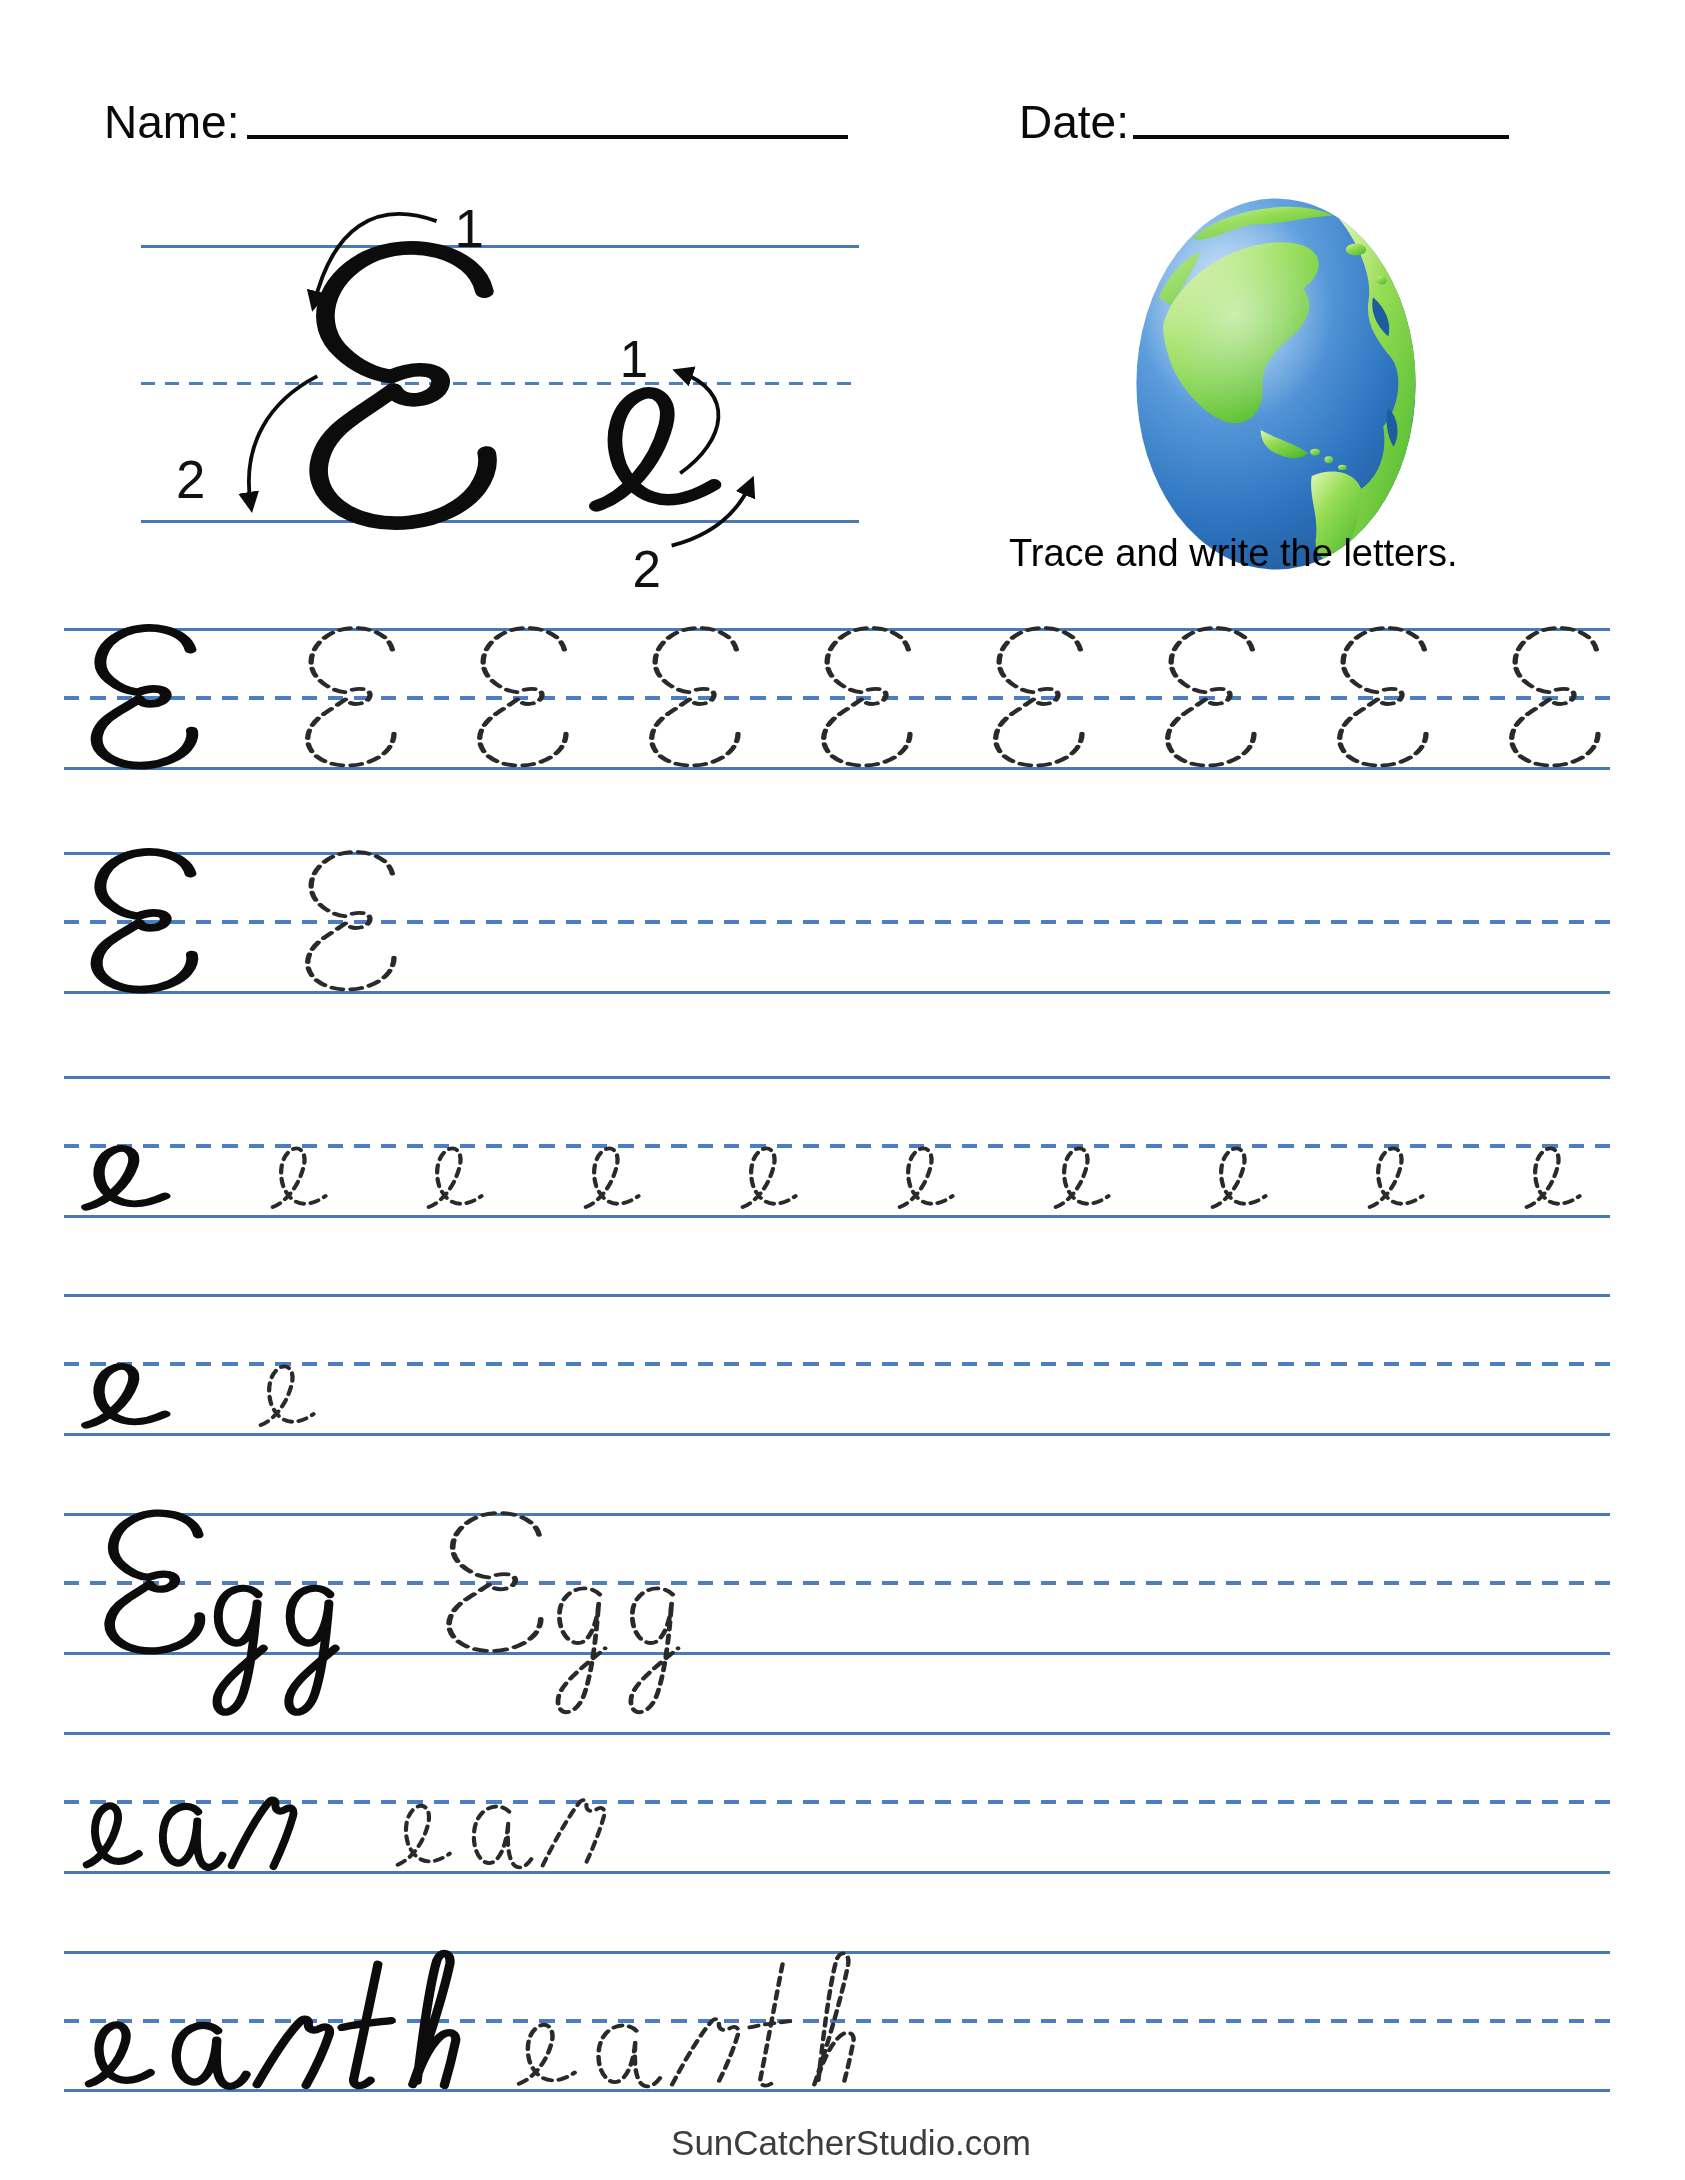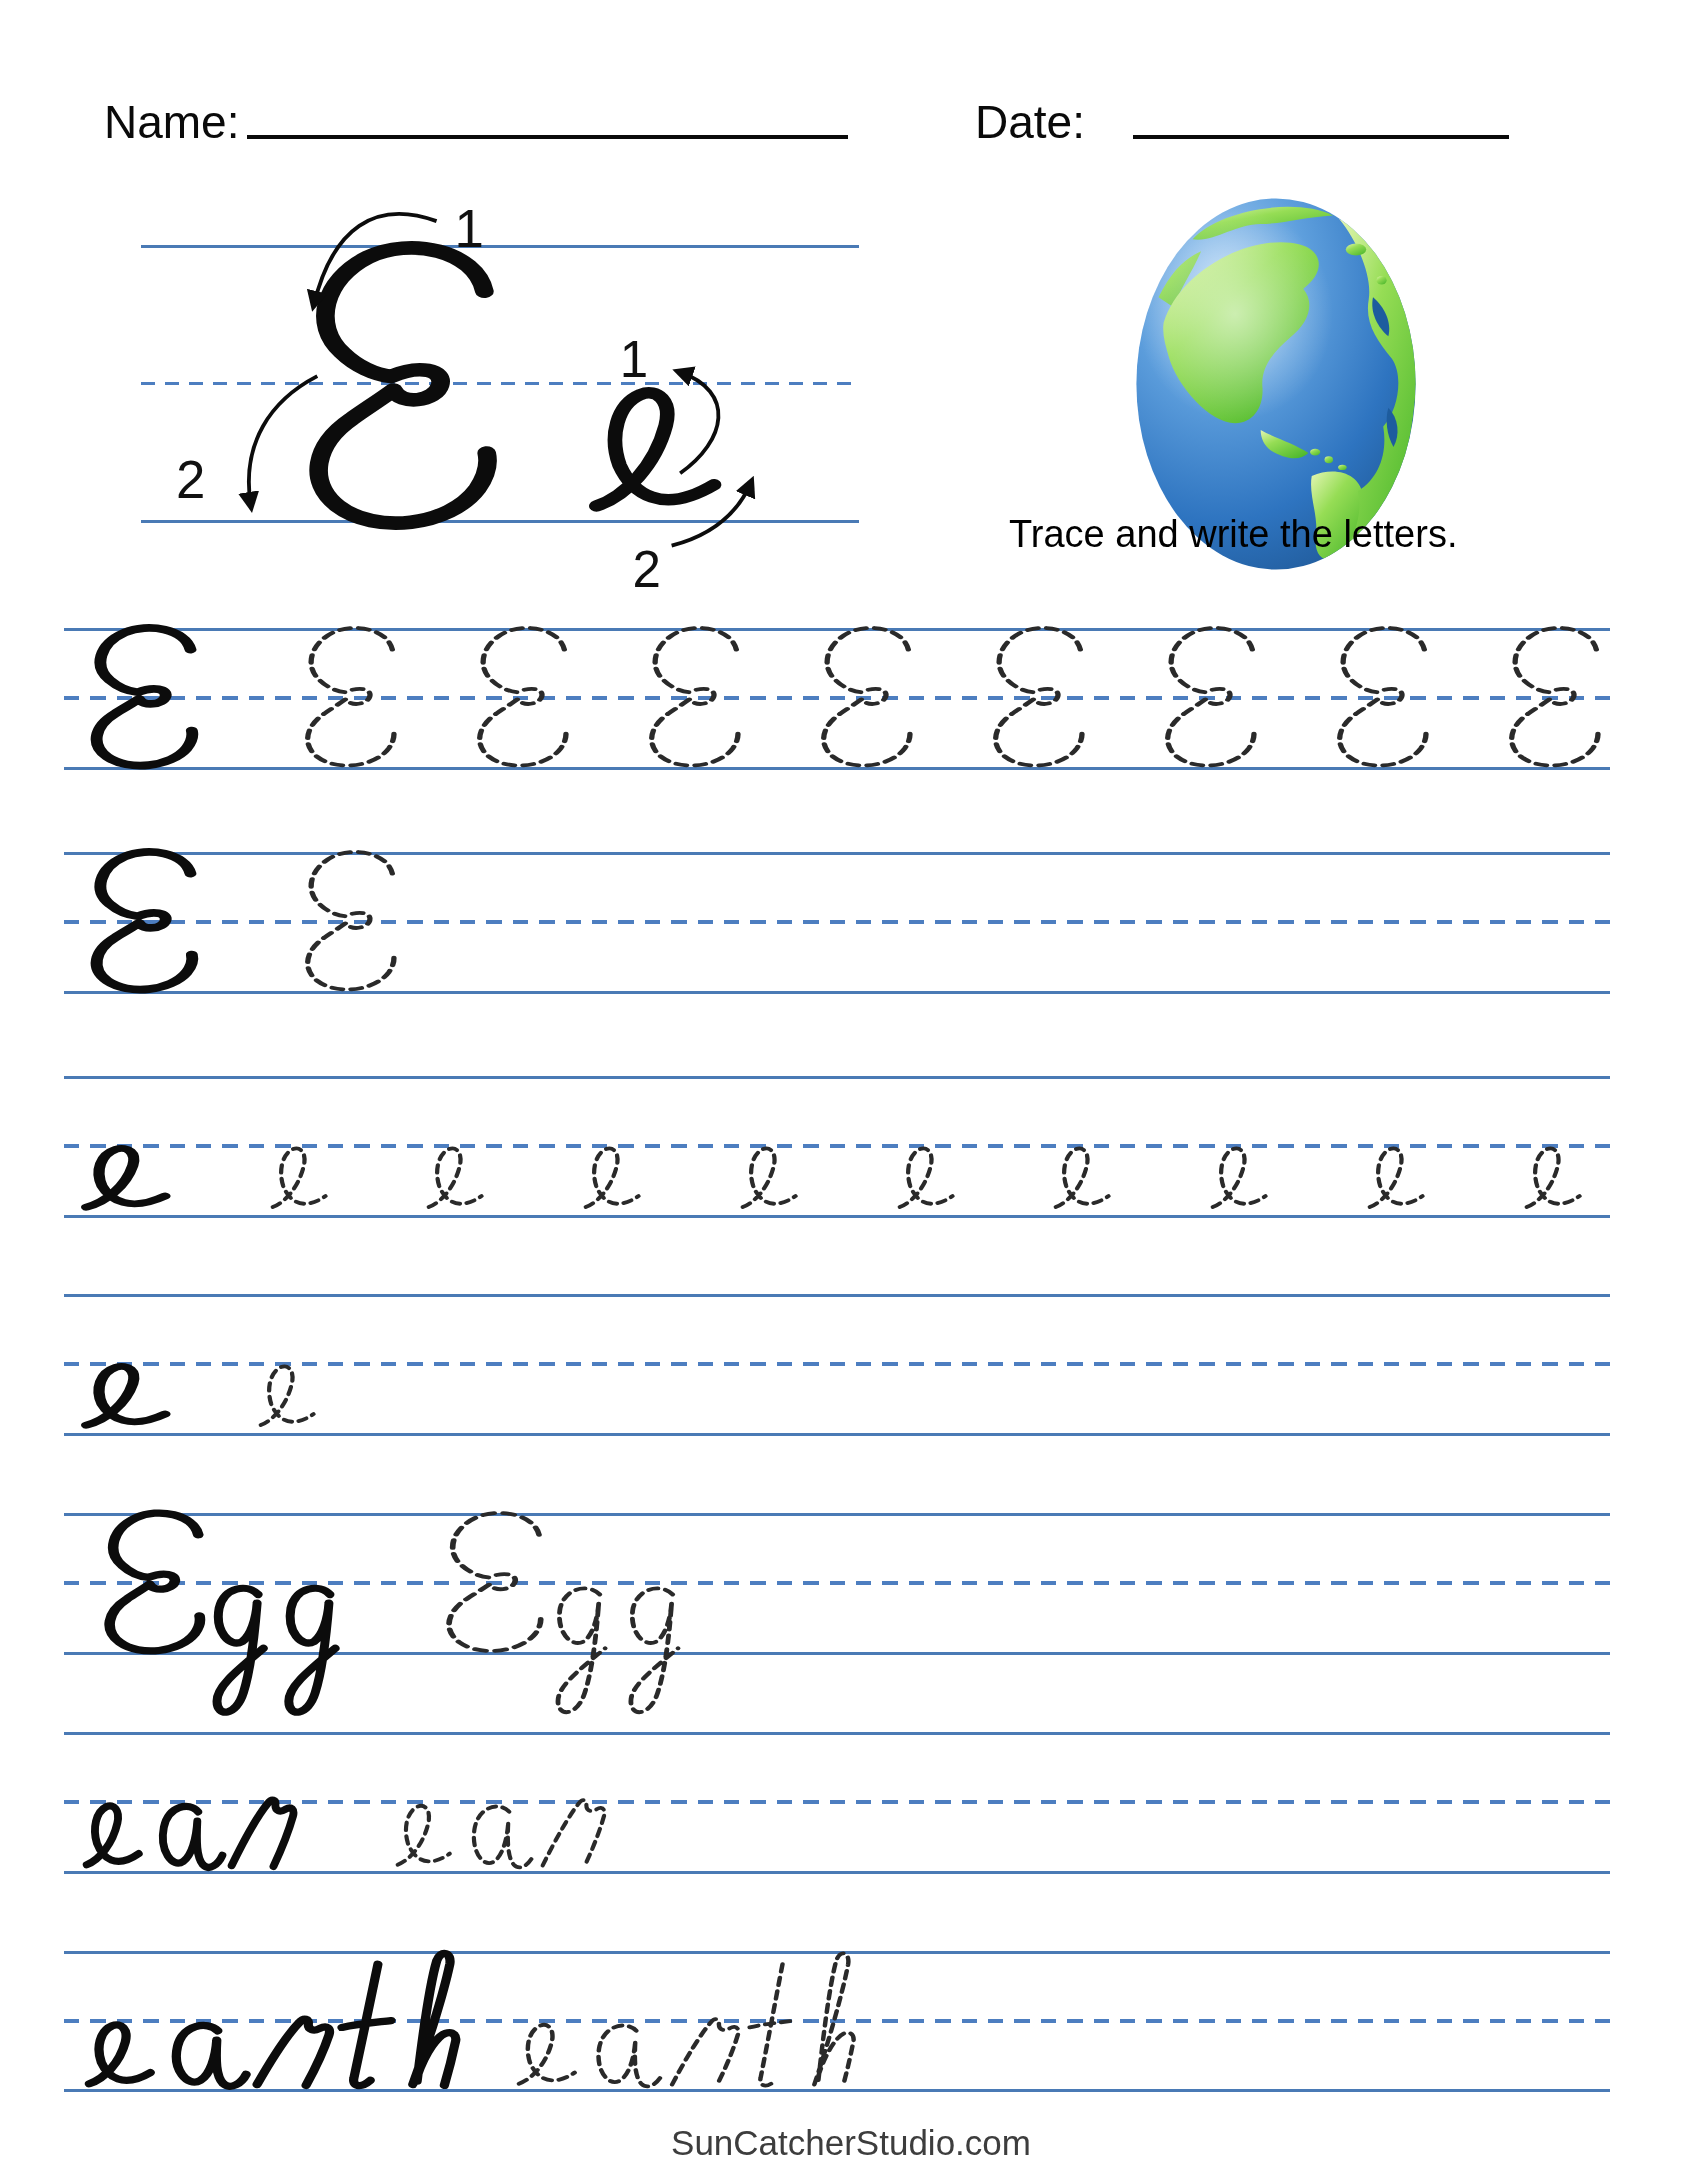--- a/index.html
+++ b/index.html
@@ -55,21 +55,21 @@
         <use href="#p-a" xlink:href="#p-a" transform="translate(70,0)"></use>
         <use href="#p-r" xlink:href="#p-r" transform="translate(156,0)"></use>
         <use href="#p-t" xlink:href="#p-t" transform="translate(236,0)"></use>
         <use href="#p-h" xlink:href="#p-h" transform="translate(298,0)"></use>
       </g>
     </defs>
   </svg>
 
   <span class="hdr-label" style="left:104px;top:95px">Name:</span>
   <div class="write-line" style="left:247px;top:135px;width:601px"></div>
-  <span class="hdr-label" style="left:975px;top:95px">Date:</span>
+  <span class="hdr-label" style="left:1019px;top:95px">Date:</span>
   <div class="write-line" style="left:1133px;top:135px;width:376px"></div>
 
   <div class="gl-solid thin" style="left:141px;top:245px;width:718px"></div>
   <div class="gl-dashed thin" style="left:141px;top:382px;width:718px"></div>
   <div class="gl-solid thin" style="left:141px;top:520px;width:718px"></div>
 
   <svg class="ltr solid" style="--sw:8;left:284px;top:230px;width:233px;height:332px" viewBox="10 -10 100 195" preserveAspectRatio="none">
     <use href="#g-cap" xlink:href="#g-cap"></use>
   </svg>
   <svg class="ltr solid" style="--sw:7;left:588px;top:365px;width:147px;height:164px" viewBox="0 70 70 100" preserveAspectRatio="none">
@@ -127,21 +127,21 @@
       <path fill="url(#lg)" d="M 210,330 C 238,318 266,327 270,352 C 274,386 258,418 238,428 C 224,433 212,422 215,402 C 218,376 206,352 210,330 Z"></path>
       <path fill="url(#lg)" d="M 242,28 C 295,52 326,105 332,165 C 337,235 325,315 297,376 C 281,410 260,430 248,422 C 262,396 270,372 264,348 C 290,332 299,302 294,272 C 312,252 318,212 304,192 C 286,170 272,150 277,122 C 281,96 264,54 242,28 Z"></path>
       <path fill="#1d5c9e" d="M 282,120 C 296,132 304,150 300,166 C 288,156 278,138 282,120 Z"></path>
       <path fill="#1d5c9e" d="M 300,250 C 312,262 314,282 306,296 C 298,282 296,264 300,250 Z"></path>
       <ellipse cx="262" cy="64" rx="12" ry="7" fill="url(#lg)"></ellipse>
       <ellipse cx="292" cy="100" rx="6" ry="5" fill="url(#lg)"></ellipse>
       <ellipse cx="120" cy="140" rx="115" ry="125" fill="url(#hl)"></ellipse>
     </g>
   </svg>
 
-  <div class="instruction" style="left:1009px;top:513px">Trace and write the letters.</div>
+  <div class="instruction" style="left:1009px;top:532px">Trace and write the letters.</div>
 
   <div id="rows-host">
       <div class="gl-solid" style="left: 64px; top: 628px; width: 1546px;"></div>
       <div class="gl-dashed" style="left: 64px; top: 696px; width: 1546px;"></div>
       <div class="gl-solid" style="left: 64px; top: 767px; width: 1546px;"></div>
       <svg class="ltr solid" viewBox="10 -10 100 195" preserveAspectRatio="none" style="--sw: 9; left: 77px; top: 619px; width: 132px; height: 166px;">
         <use href="#g-cap" xlink:href="#g-cap"></use>
       </svg>
       <svg class="ltr dashed" viewBox="10 -10 100 195" preserveAspectRatio="none" style="--sw: 4.5; left: 290px; top: 619px; width: 119px; height: 166px;">
         <use href="#g-cap" xlink:href="#g-cap"></use>

